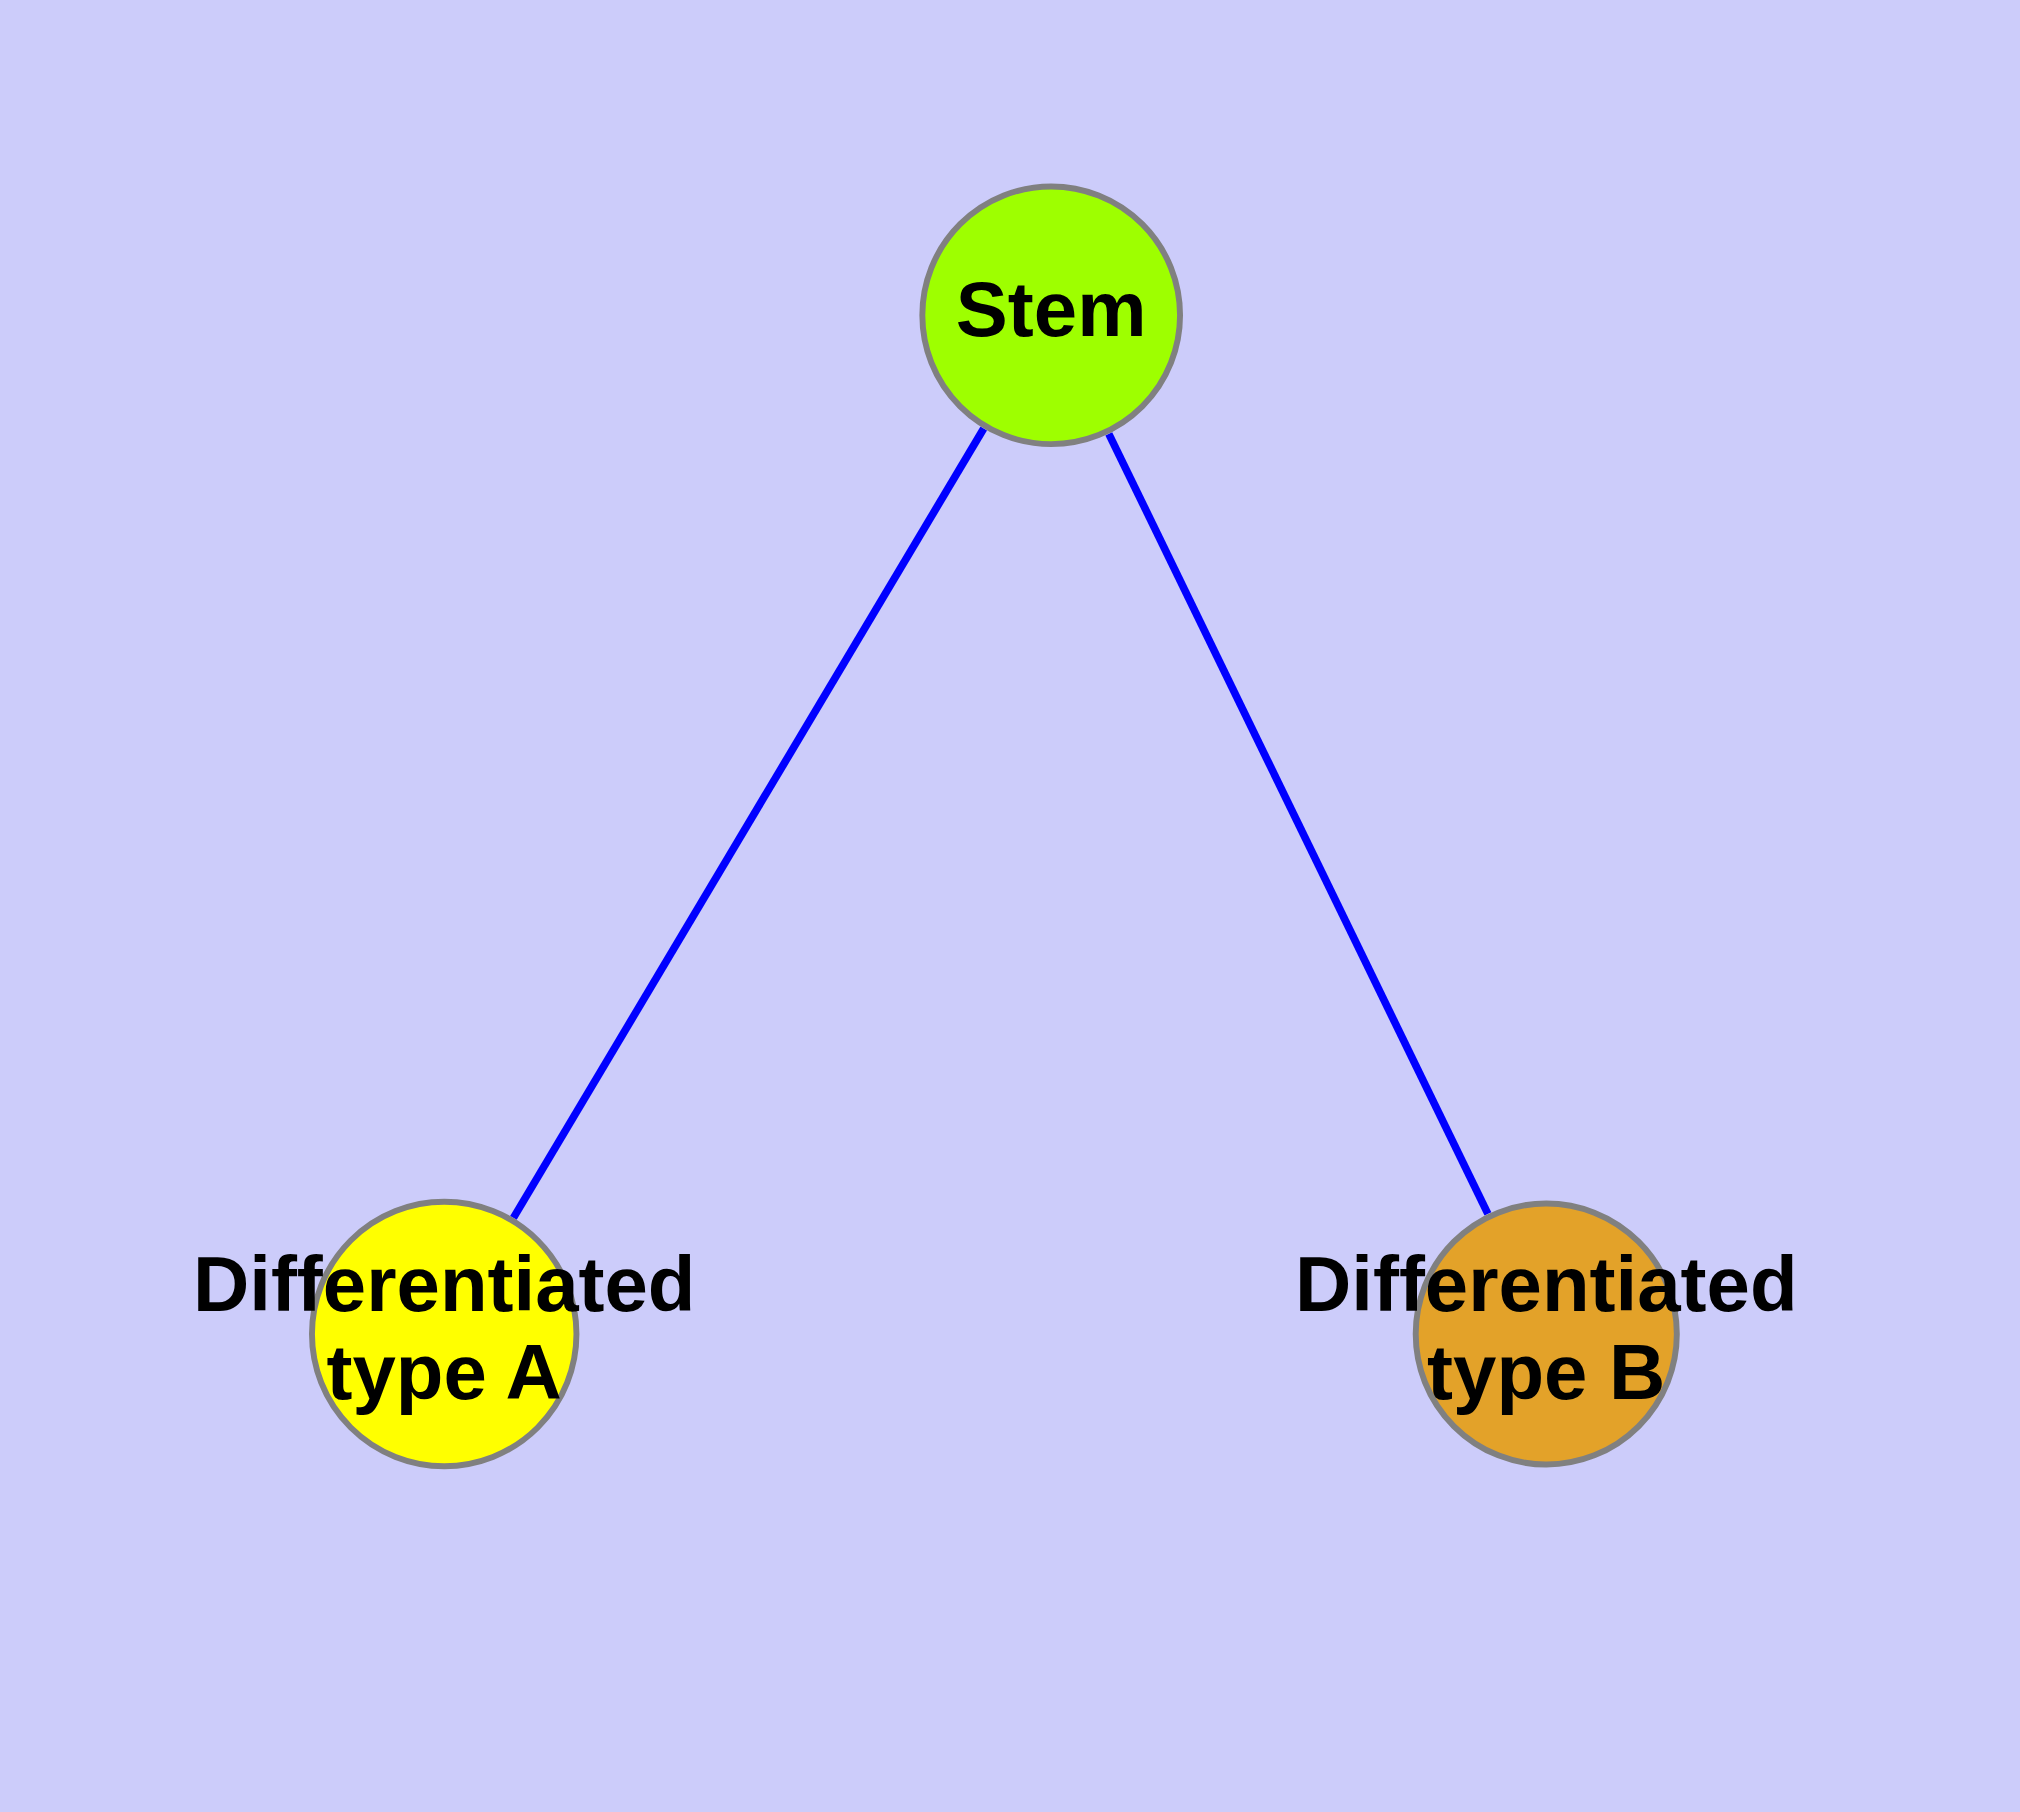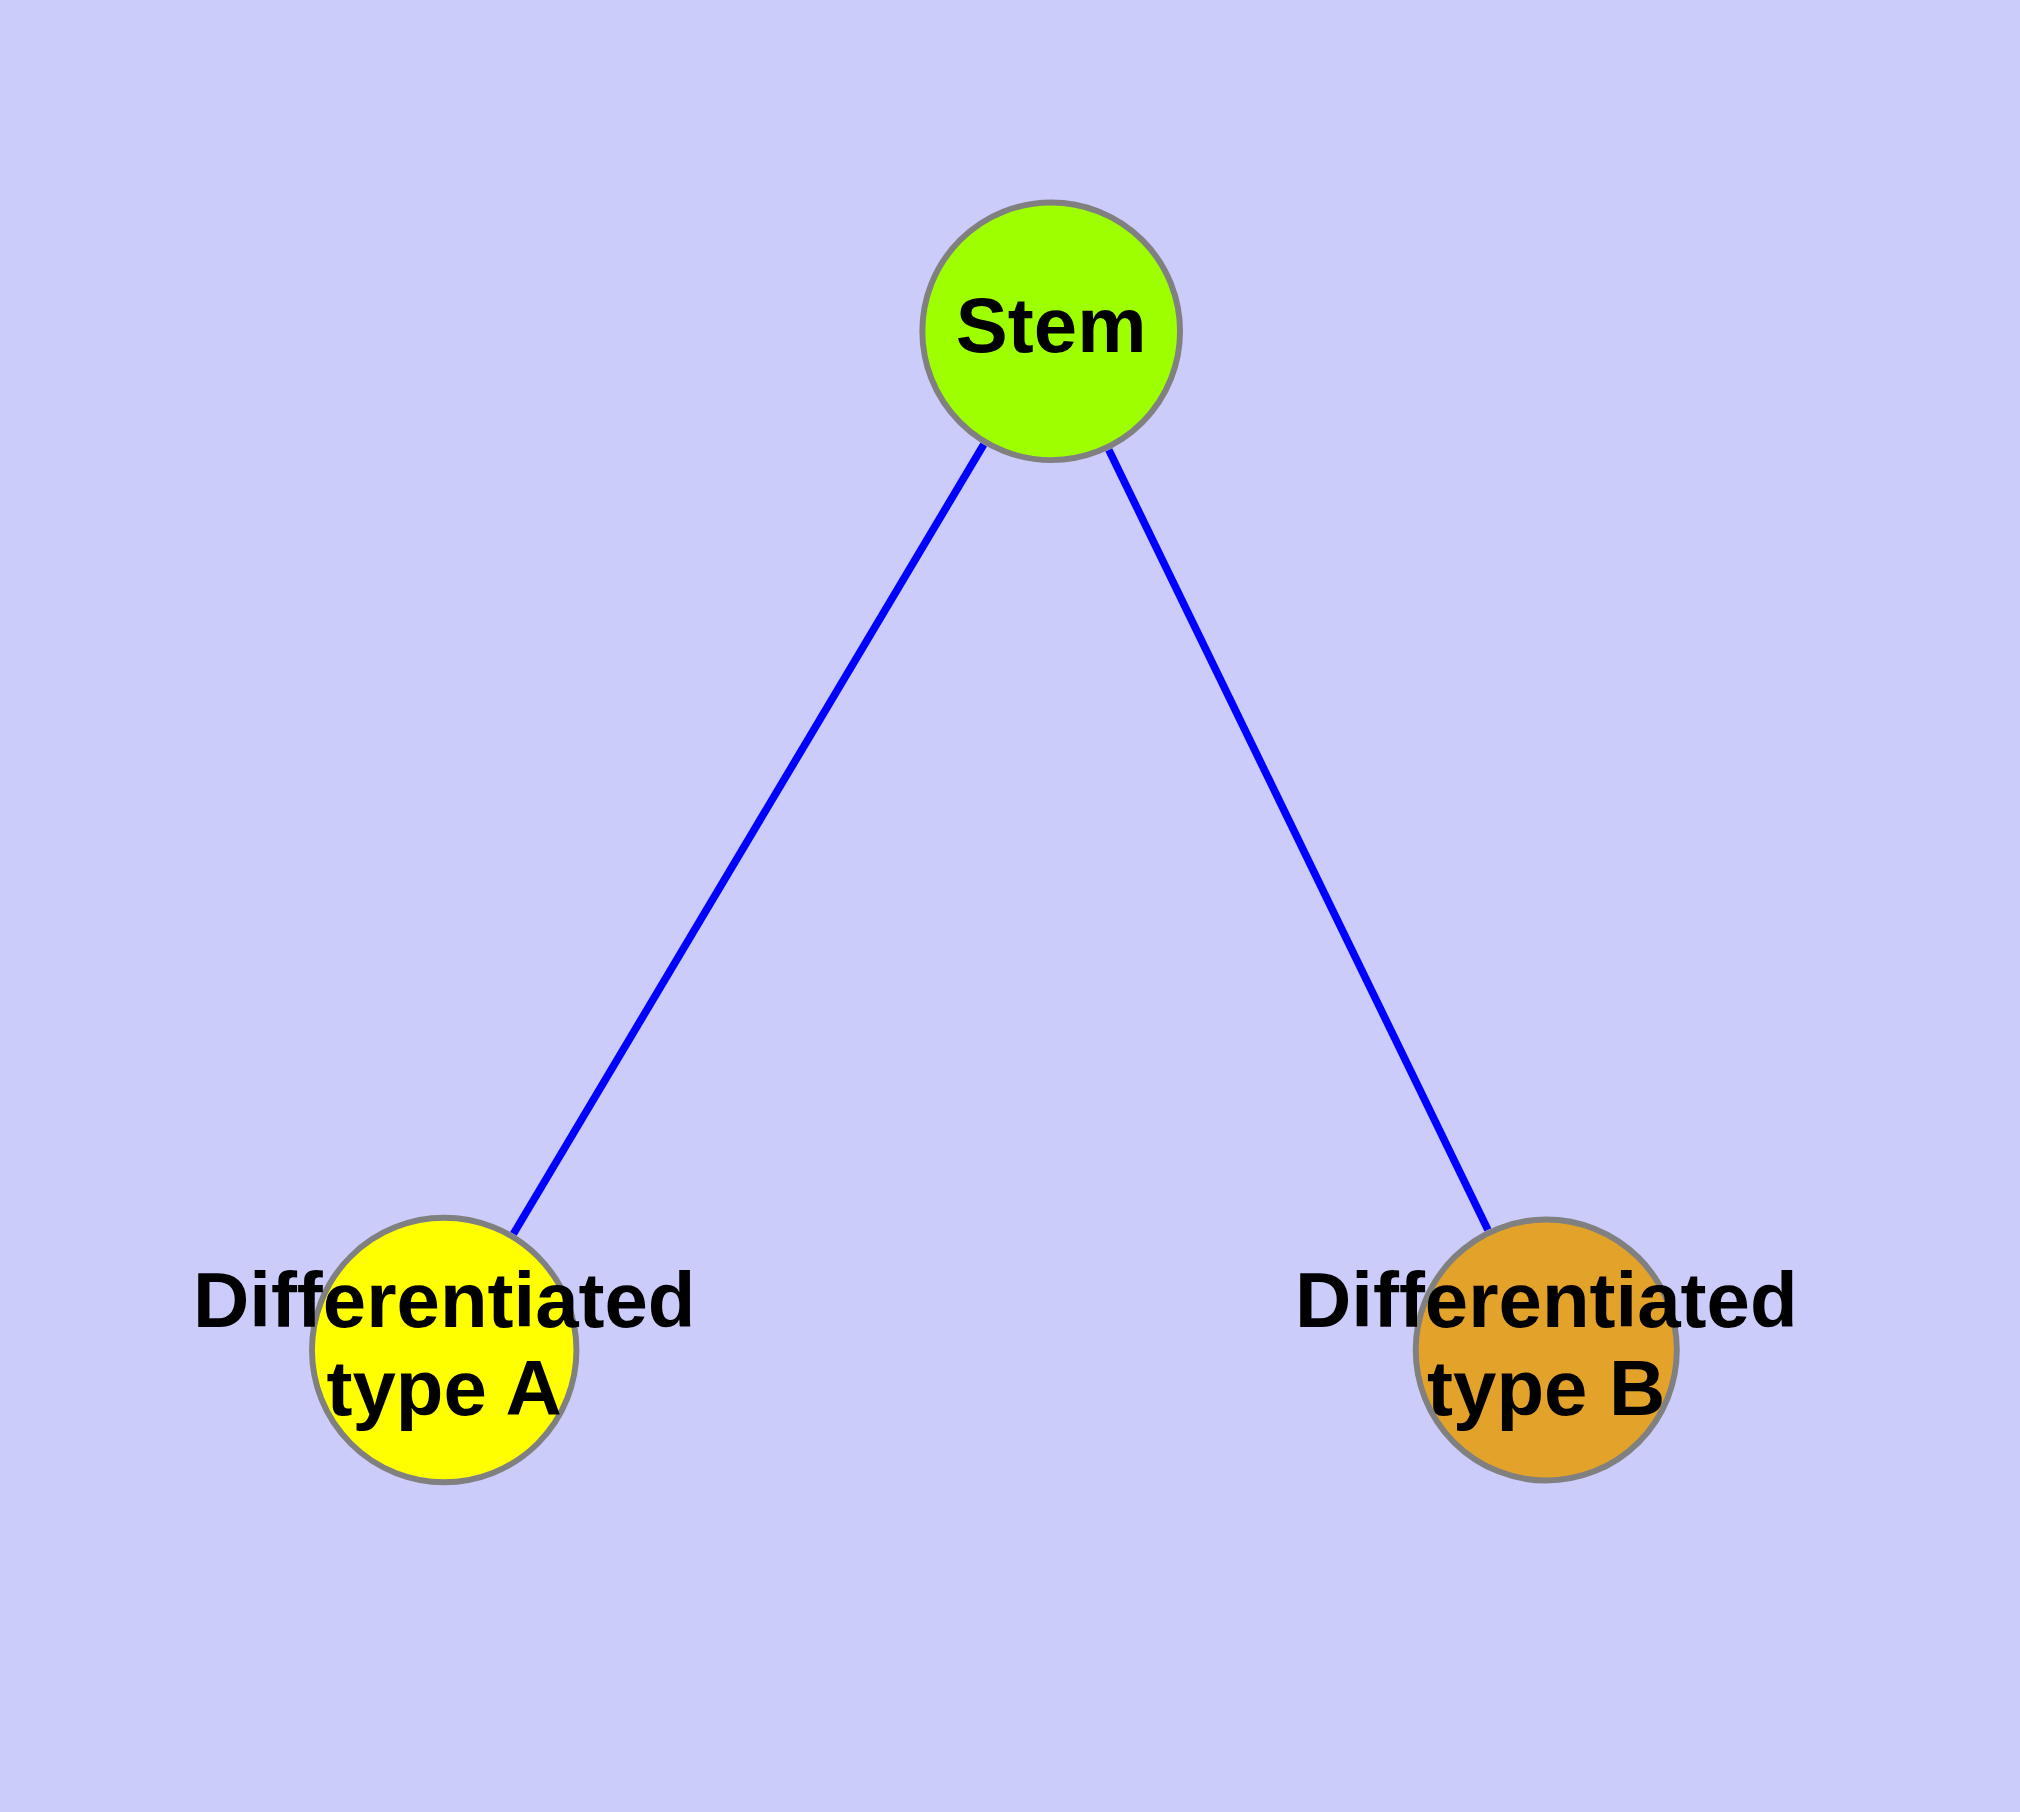--- a/index.html
+++ b/index.html
@@ -30,21 +30,21 @@
     font-family: "Liberation Sans", sans-serif;
     font-weight: bold;
     fill: #000000;
     text-anchor: middle;
     dominant-baseline: middle;
   }
 </style>
 </head>
 <body>
 
-<div id="canvas-wrap" style="width: 2021px; height: 1752px; background: #f0abfc; margin-top: 16px;">
+<div id="canvas-wrap" style="width: 2021px; height: 1752px; background: #f0abfc;">
   <svg id="graph-svg" viewBox="0 0 2384 2138" preserveAspectRatio="none" xmlns="http://www.w3.org/2000/svg" style="width: 2021px; height: 1812px;">
     <rect id="bg-rect" x="0" y="0" width="2384" height="2138" fill="#ccccfa"></rect>
     <g id="edge-layer">
         <line x1="1160.4212766618043" y1="505.5944489560211" x2="605.6257644530044" y2="1436.969037887554" stroke="#0000ff" stroke-width="9" stroke-linecap="butt"></line>
         <line x1="1307.9547056261113" y1="511.865678360592" x2="1755.1712788674436" y2="1432.3354061621014" stroke="#0000ff" stroke-width="9" stroke-linecap="butt"></line>
       </g>
     <g id="node-layer">
         <g>
           <circle cx="1240" cy="372" r="152" fill="#9eff00" stroke="#808080" stroke-width="7"></circle>
           <text class="node-label" x="1240" y="372" font-size="92" fill="#000000"><tspan x="1240" dy="0">Stem</tspan></text>

